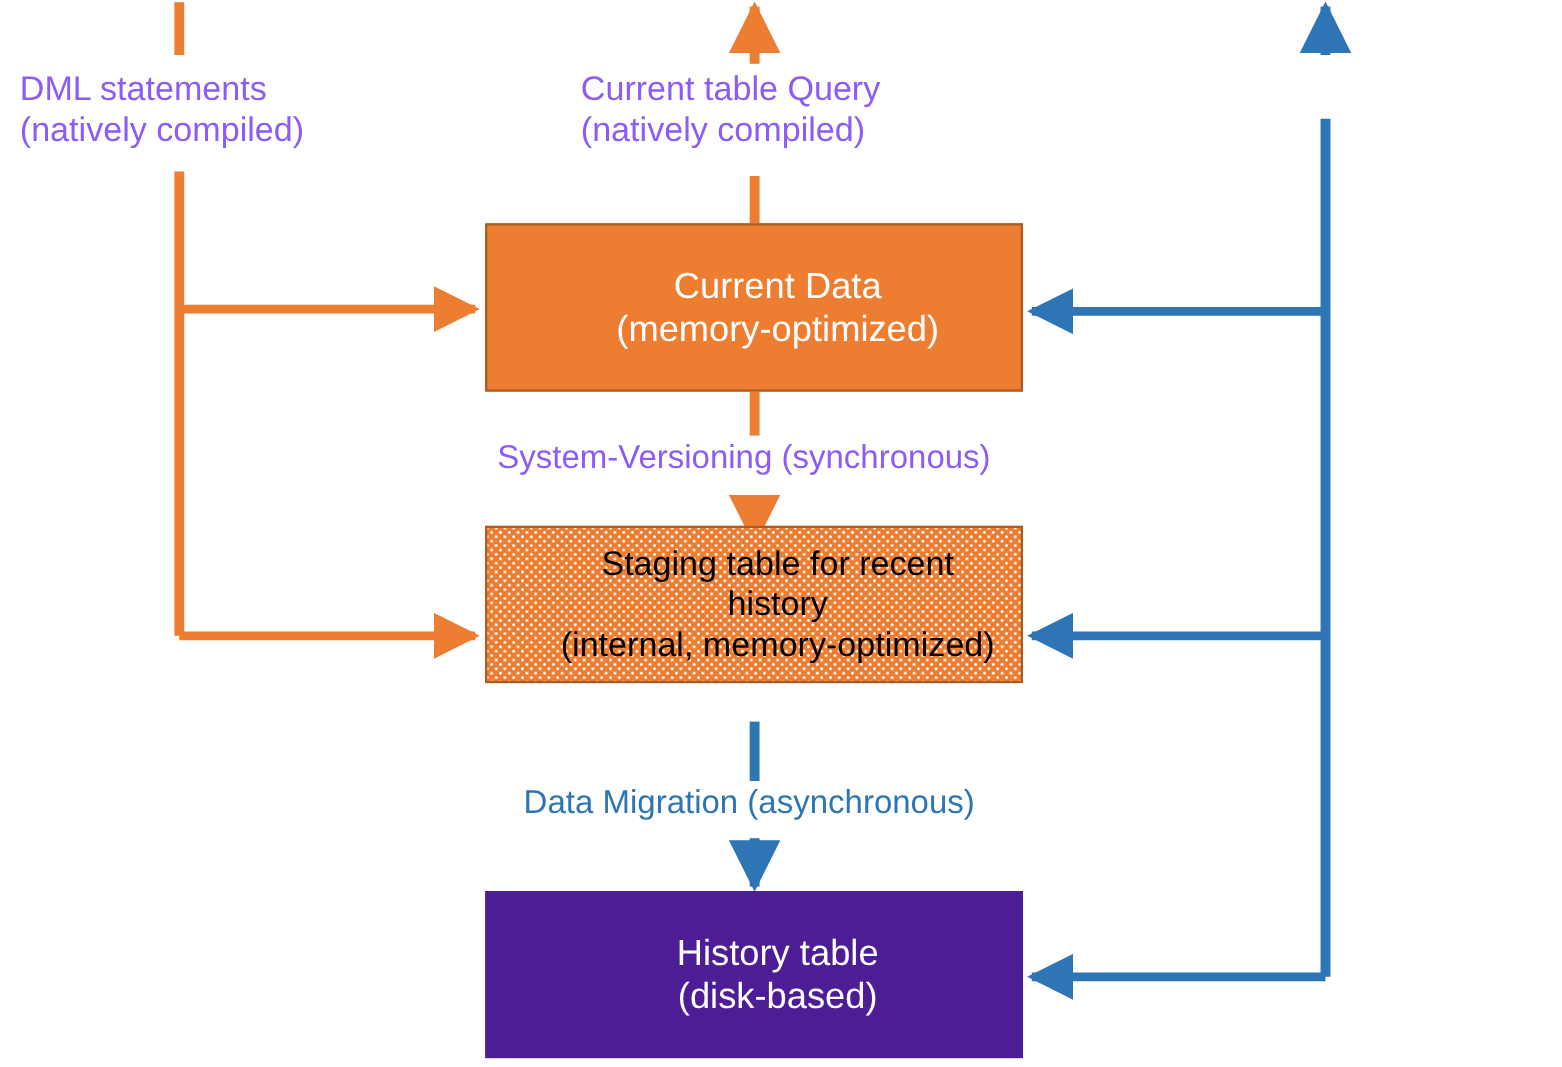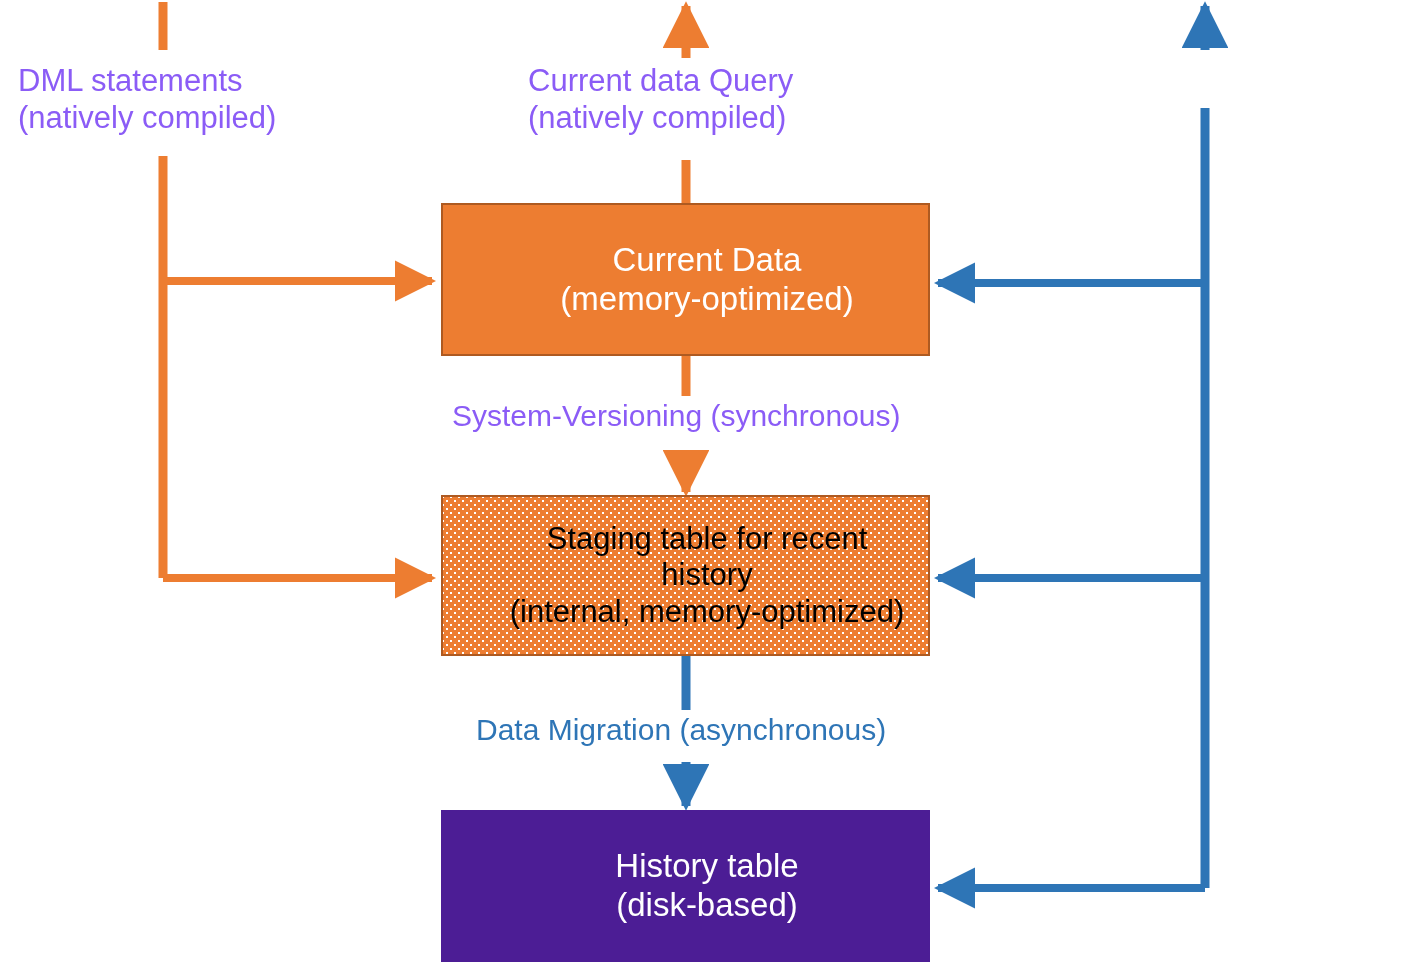--- a/index.html
+++ b/index.html
@@ -43,23 +43,23 @@
     width: 489px;
     height: 153px;
     background: #ED7D31;
     border: 2px solid #AE5A21;
     color: #ffffff;
     font-size: 33px;
   }
 
   .node-staging {
     left: 441px;
-    top: 495px;
+    top: 478px;
     width: 489px;
-    height: 161px;
+    height: 143px;
     background-color: #ED7D31;
     background-image:
       radial-gradient(#ffffff 1.2px, transparent 1.3px),
       radial-gradient(#ffffff 1.2px, transparent 1.3px);
     background-size: 8px 8px, 8px 8px;
     background-position: 0 0, 4px 4px;
     border: 2px solid #AE5A21;
     color: #000000;
     font-size: 31px;
   }
@@ -203,21 +203,21 @@
   </div>
 
   <div class="node node-history">
     <span>History table
 (disk-based)</span>
   </div>
 
   <div class="lbl lbl-orange lbl-dml">DML statements
 (natively compiled)</div>
 
-  <div class="lbl lbl-orange lbl-currentquery">Current data Query
+  <div class="lbl lbl-orange lbl-currentquery">Current table Query
 (natively compiled)</div>
 
 
   <div class="lbl lbl-blue lbl-migration">Data  Migration (asynchronous)</div>
 
   <div class="lbl lbl-orange lbl-sysver">System-Versioning (synchronous)</div>
 
 </div>
 
 </body></html>

